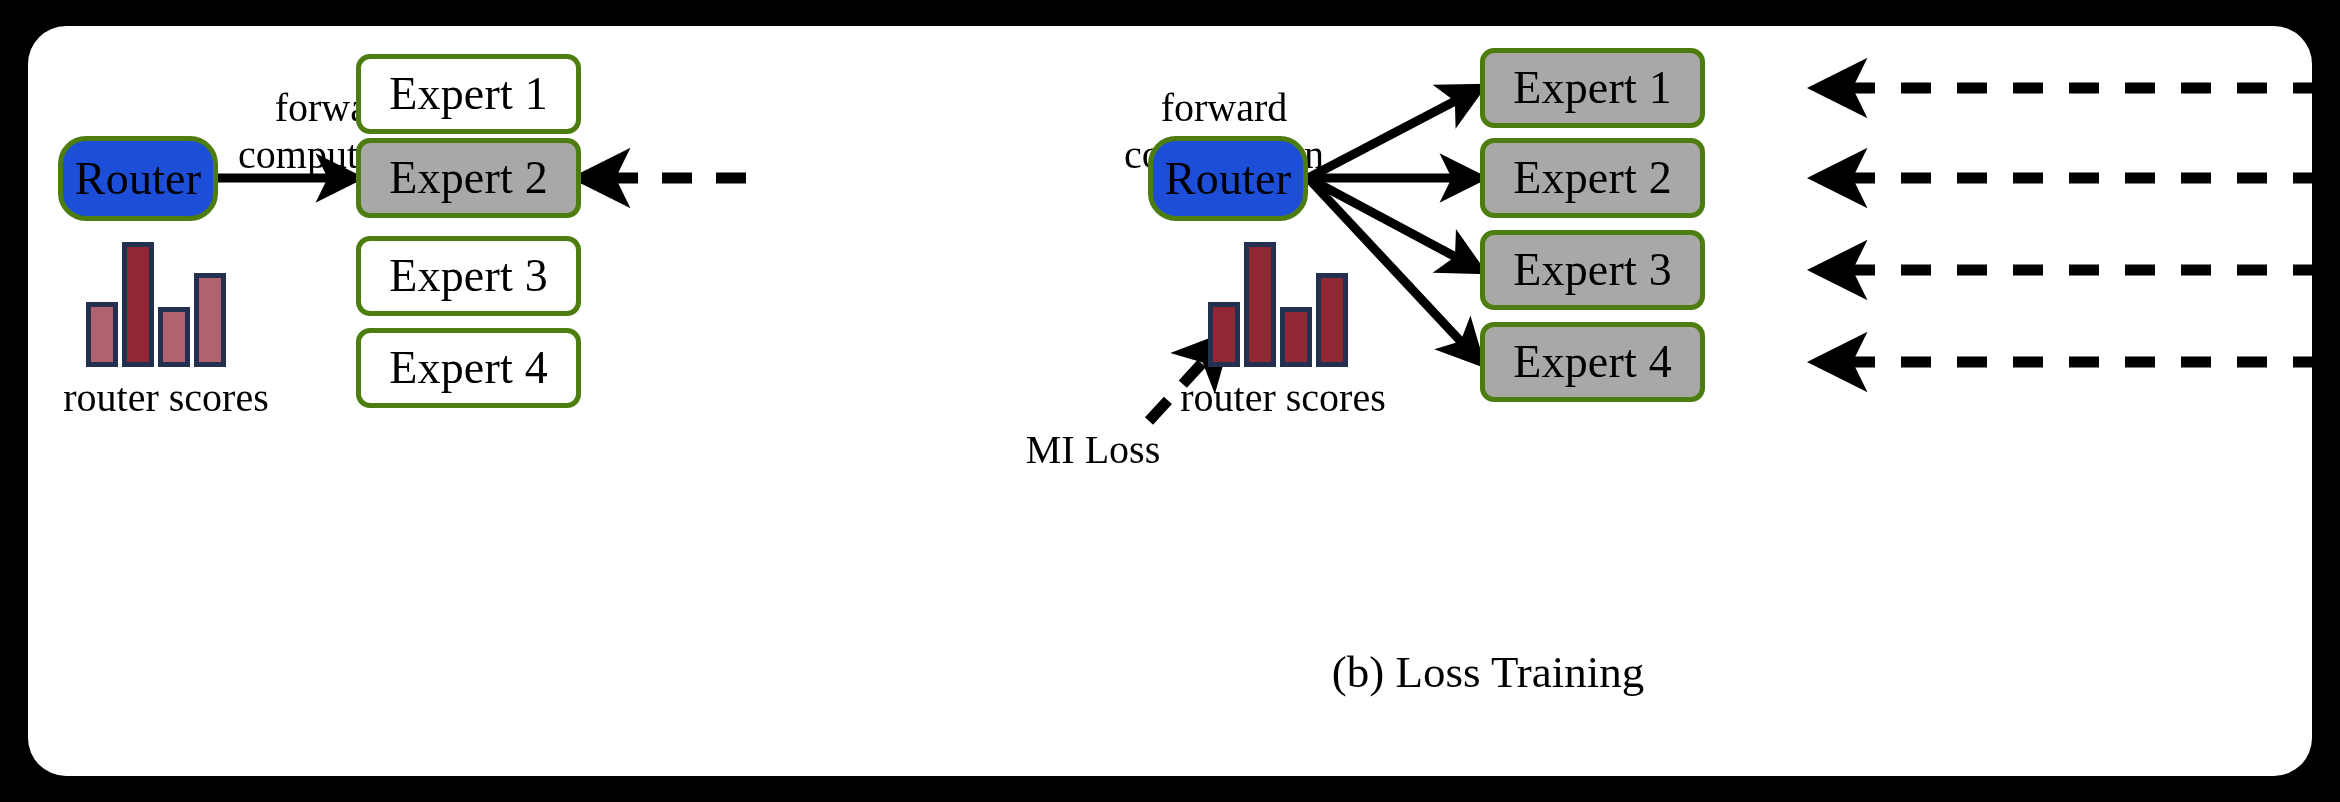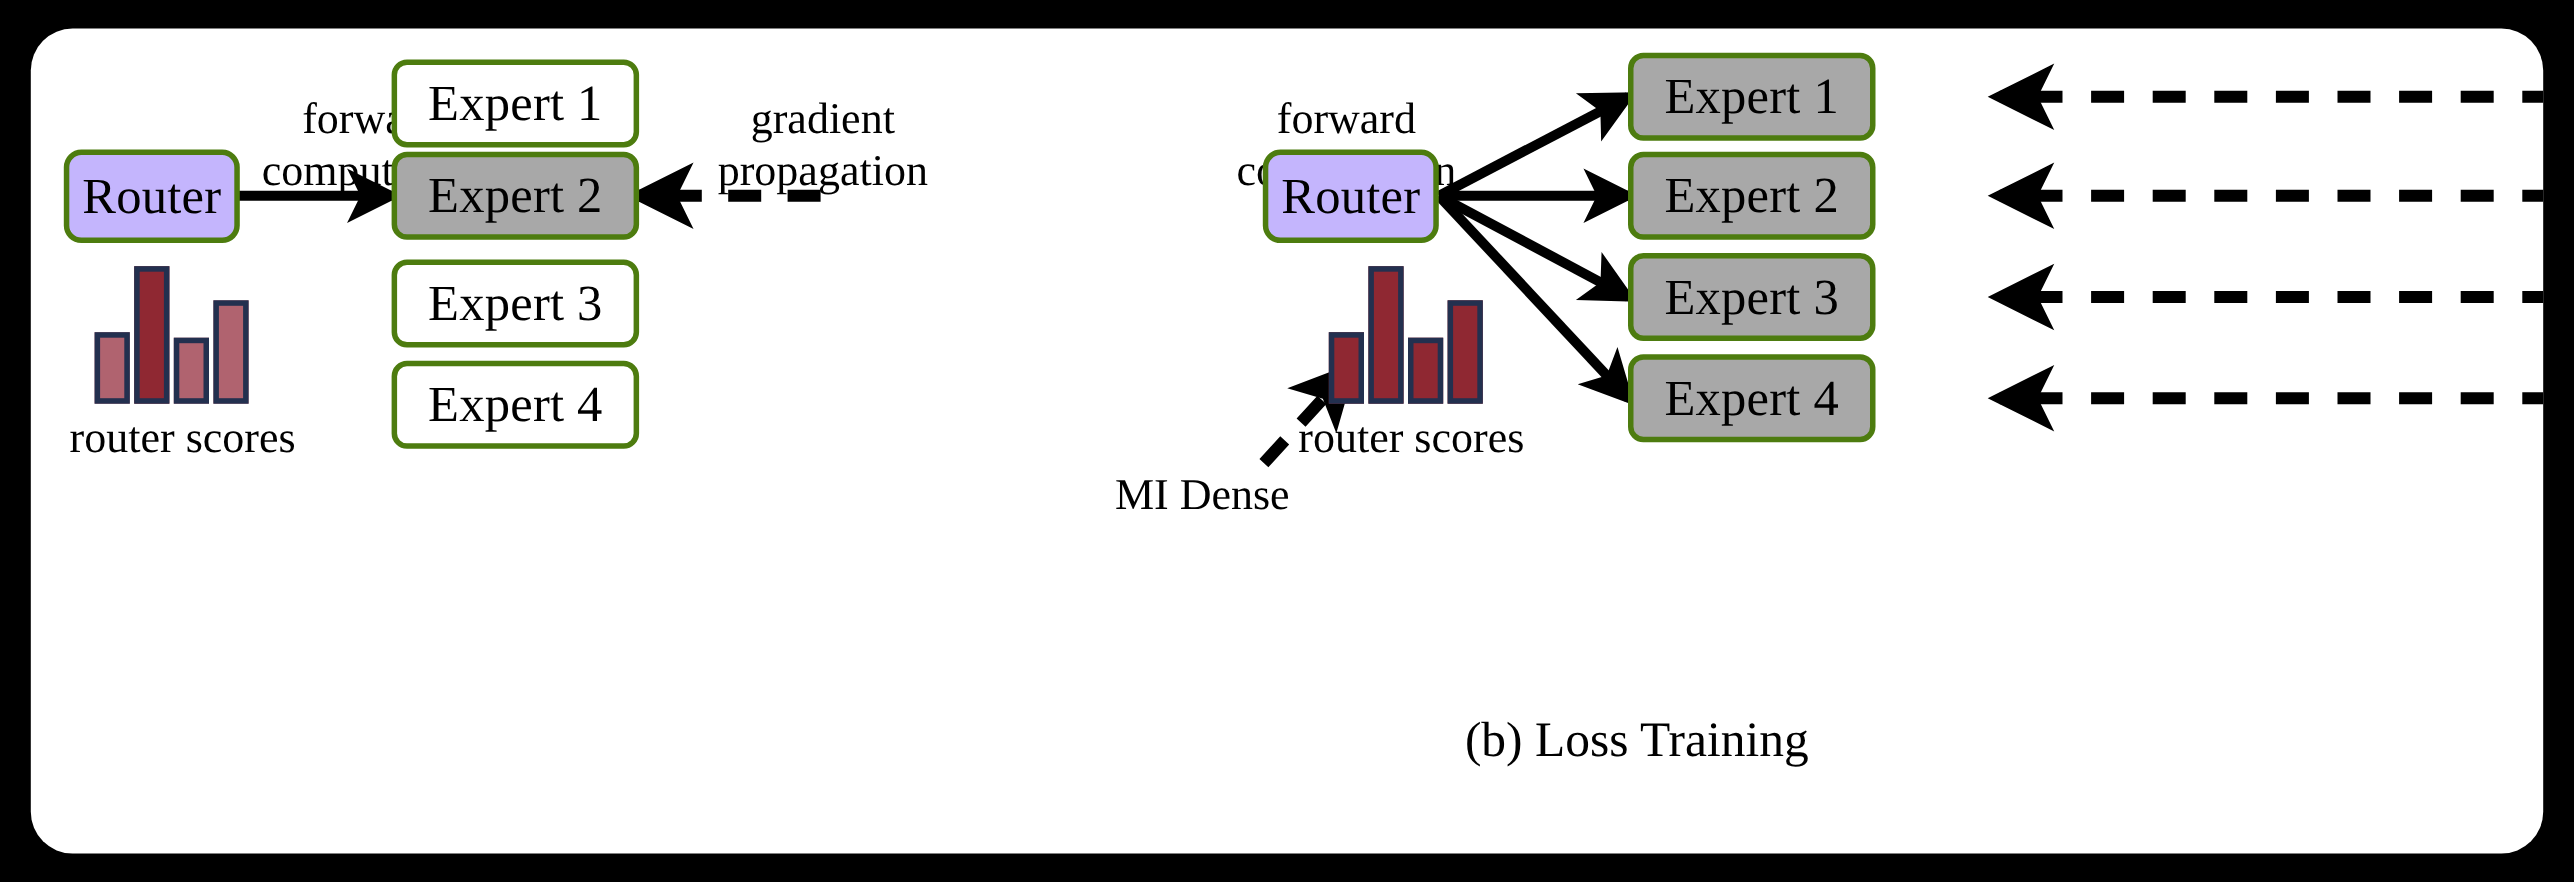--- a/index.html
+++ b/index.html
@@ -10,21 +10,21 @@
 
   
   #card{position:absolute;left:28px;top:26px;width:2284px;height:750px;
         background:#ffffff;border-radius:38px;overflow:hidden;}
 
   
   .node{position:absolute;box-sizing:border-box;
         border:5px solid #4d7c0f;border-radius:14px;
         display:flex;align-items:center;justify-content:center;
         font-size:46px;color:#000;line-height:1;letter-spacing:.2px;}
-  .node.router{background:#c4b5fd;border-radius:16px;}
+  .node.router{background:#1d4ed8;border-radius:28px;}
   .node.expert-off{background:#ffffff;}
   .node.expert-on{background:#a8a8a8;}
 
   
   .lbl{position:absolute;font-size:40px;color:#000;line-height:1.18;
        text-align:center;white-space:pre-line;}
   .caption{position:absolute;font-size:45px;color:#000;text-align:center;}
 
   
   .chart{position:absolute;display:flex;align-items:flex-end;}
@@ -63,22 +63,20 @@
       <line x1="2295" y1="336" x2="1790" y2="336" stroke="#000" stroke-width="11" stroke-dasharray="30 26" marker-end="url(#ah)"></line>
     </svg>
 
     <div class="lbl" style="left:150px;top:58px;width:320px;">forward
 computation</div>
 
     <div class="node router" style="left:30px;top:110px;width:160px;height:85px;">
       <span>Router</span>
     </div>
 
-    <div class="lbl" style="left:560px;top:58px;width:320px;">gradient
-propagation</div>
 
     <div class="node expert-off" style="left:328px;top:28px;width:225px;height:80px;">
       <span>Expert 1</span>
     </div>
     <div class="node expert-on" style="left:328px;top:112px;width:225px;height:80px;">
       <span>Expert 2</span>
     </div>
     <div class="node expert-off" style="left:328px;top:210px;width:225px;height:80px;">
       <span>Expert 3</span>
     </div>
@@ -96,21 +94,21 @@
     <div class="lbl" style="left:18px;top:348px;width:240px;">router scores</div>
 
 
     <div class="lbl" style="left:1036px;top:58px;width:320px;">forward
 computation</div>
 
     <div class="node router" style="left:1120px;top:110px;width:160px;height:85px;">
       <span>Router</span>
     </div>
 
-    <div class="lbl" style="left:940px;top:400px;width:250px;">MI Dense</div>
+    <div class="lbl" style="left:940px;top:400px;width:250px;">MI Loss</div>
 
     <div class="node expert-on" style="left:1452px;top:22px;width:225px;height:80px;">
       <span>Expert 1</span>
     </div>
     <div class="node expert-on" style="left:1452px;top:112px;width:225px;height:80px;">
       <span>Expert 2</span>
     </div>
     <div class="node expert-on" style="left:1452px;top:204px;width:225px;height:80px;">
       <span>Expert 3</span>
     </div>

